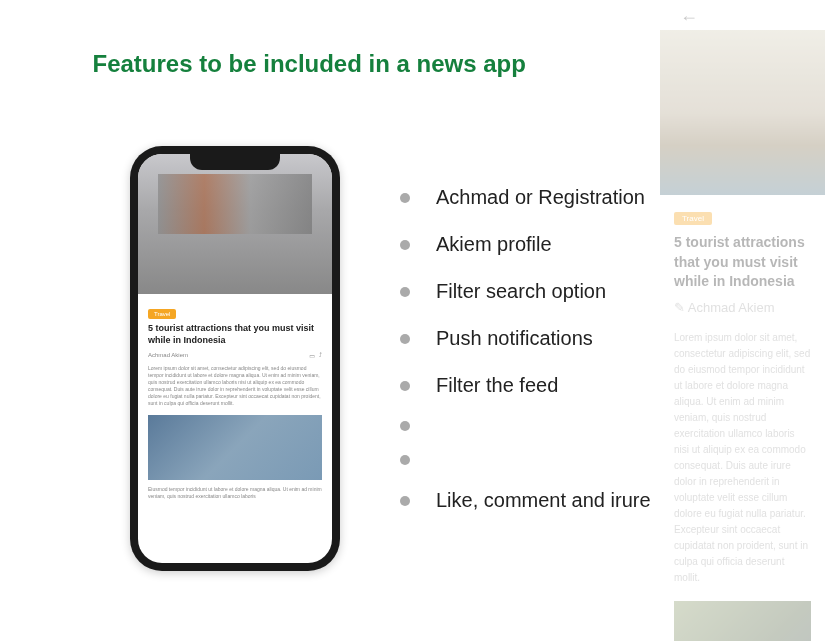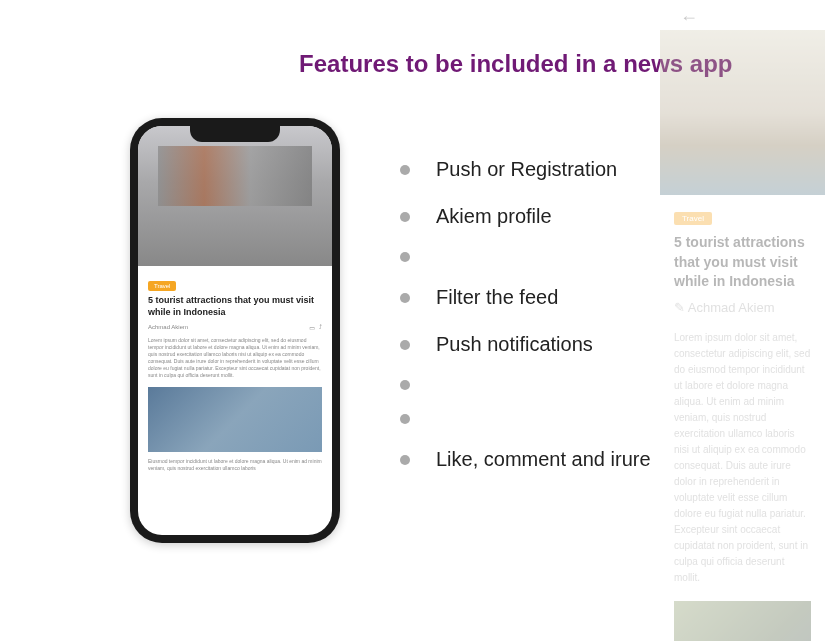--- a/index.html
+++ b/index.html
@@ -18,23 +18,23 @@
     .container {
       display: flex;
       flex-direction: column;
       width: 100%;
       height: 100%;
       padding: 50px 0 0 0;
     }
     .title {
       font-size: 24px;
       font-weight: 700;
-      color: #701a75;
-      text-align: right;
-      margin-bottom: 40px;
+      color: #15803d;
+      text-align: left;
+      margin-bottom: 68px;
       width: 640px;
       margin-left: auto;
       margin-right: auto;
     }
     .content-row {
       display: flex;
       align-items: flex-start;
       padding-left: 130px;
     }
     .phone-frame {
@@ -232,36 +232,37 @@
           <div class="article-body">Lorem ipsum dolor sit amet, consectetur adipiscing elit, sed do eiusmod tempor incididunt ut labore et dolore magna aliqua. Ut enim ad minim veniam, quis nostrud exercitation ullamco laboris nisi ut aliquip ex ea commodo consequat. Duis aute irure dolor in reprehenderit in voluptate velit esse cillum dolore eu fugiat nulla pariatur. Excepteur sint occaecat cupidatat non proident, sunt in culpa qui officia deserunt mollit.</div>
           <div class="article-image2"></div>
           <div class="article-body2">Eiusmod tempor incididunt ut labore et dolore magna aliqua. Ut enim ad minim veniam, quis nostrud exercitation ullamco laboris</div>
         </div>
       </div>
     </div>
 
     <ul class="features-list">
       <li class="feature-item">
         <span class="bullet"></span>
-        <span class="feature-text">Push or Registration</span>
+        <span class="feature-text">Achmad or Registration</span>
       </li>
       <li class="feature-item">
         <span class="bullet"></span>
         <span class="feature-text">Akiem profile</span>
       </li>
       <li class="feature-item">
         <span class="bullet"></span>
+        <span class="feature-text">Filter search option</span>
+      </li>
+      <li class="feature-item">
+        <span class="bullet"></span>
+        <span class="feature-text">Push notifications</span>
       </li>
       <li class="feature-item">
         <span class="bullet"></span>
         <span class="feature-text">Filter the feed</span>
-      </li>
-      <li class="feature-item">
-        <span class="bullet"></span>
-        <span class="feature-text">Push notifications</span>
       </li>
       <li class="feature-item">
         <span class="bullet"></span>
       </li>
       <li class="feature-item">
         <span class="bullet"></span>
       </li>
       <li class="feature-item">
         <span class="bullet"></span>
         <span class="feature-text">Like, comment and irure</span>

